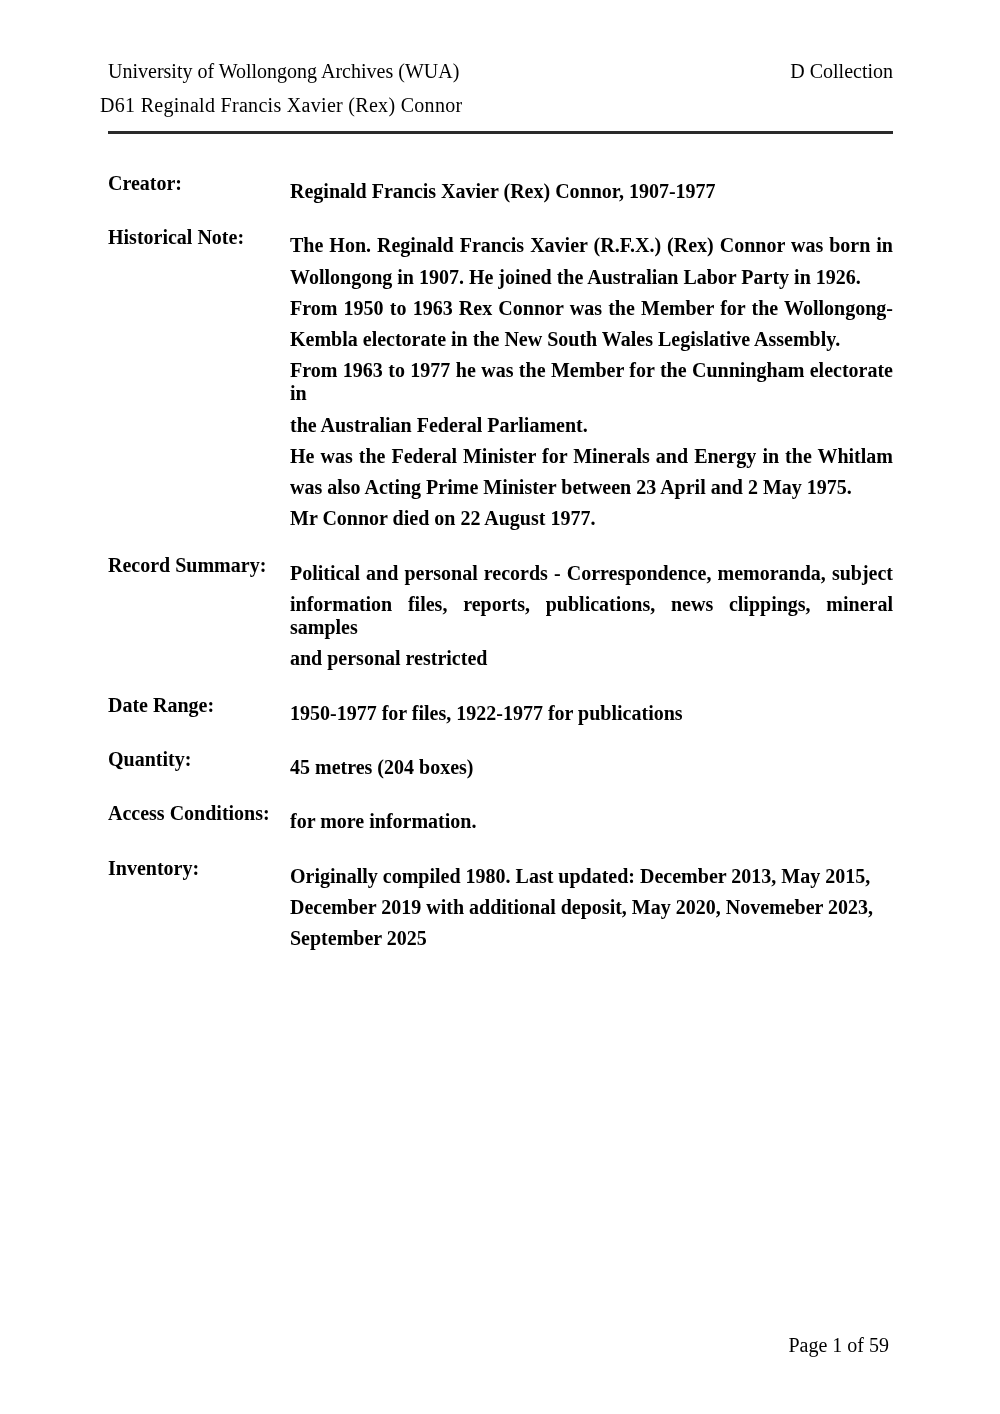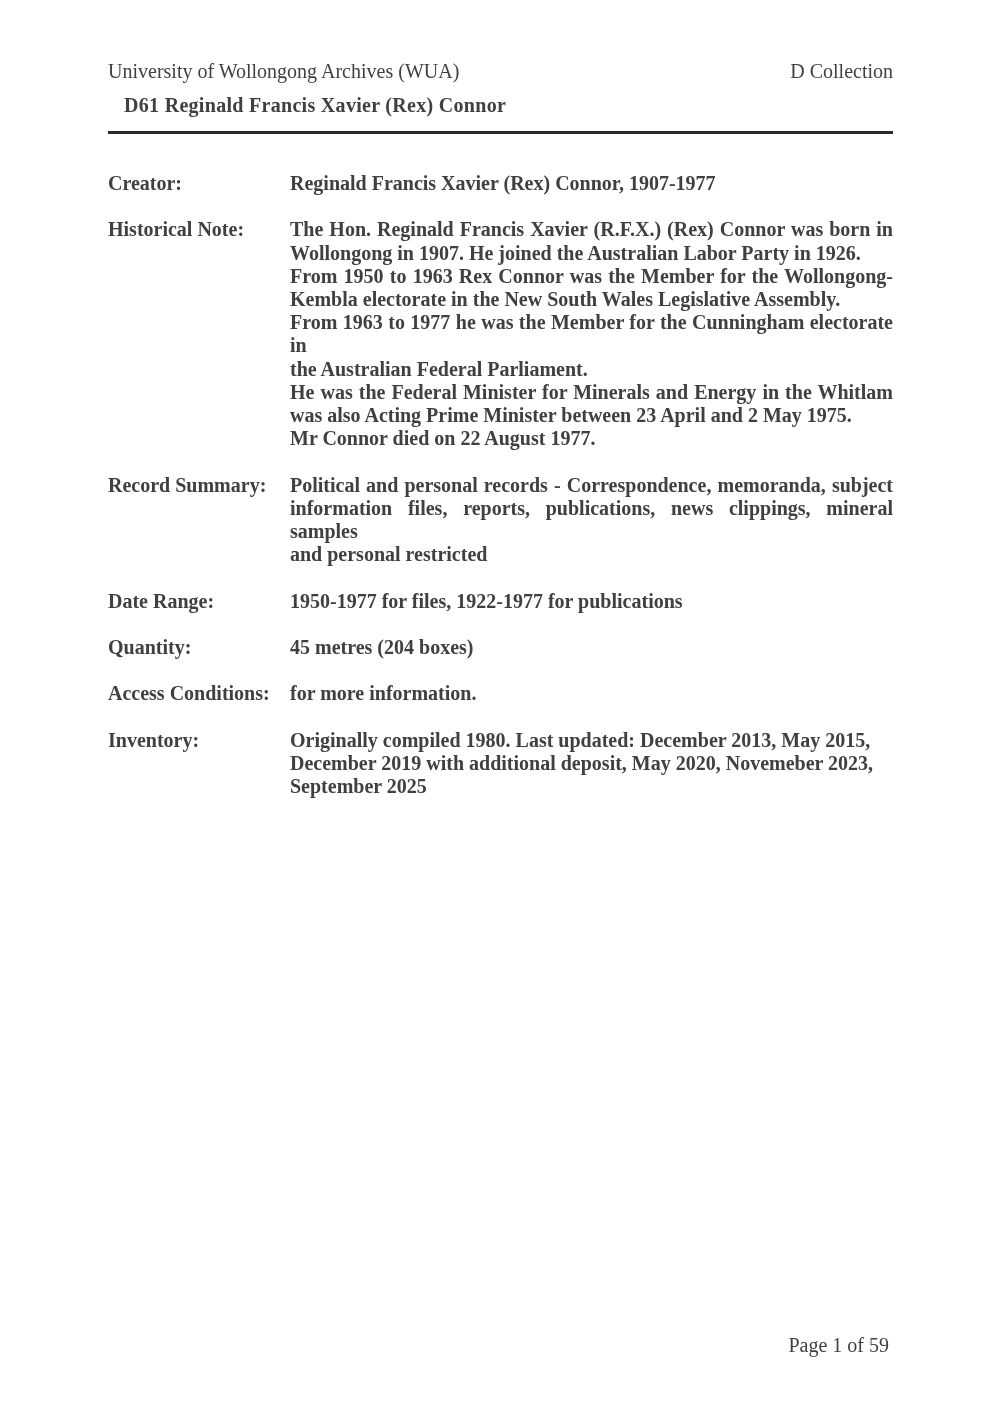--- a/index.html
+++ b/index.html
@@ -5,41 +5,41 @@
   html, body {
     margin: 0;
     padding: 0;
     background: #ffffff;
   }
   .page {
     position: relative;
     width: 1000px;
     height: 1414px;
     background: #ffffff;
-    color: #404040;
+    color: #000000;
     font-family: "Liberation Serif", "DejaVu Serif", serif;
     font-size: 20px;
     line-height: 23.2px;
     overflow: hidden;
   }
   .doc-header {
     position: absolute;
     top: 60px;
     left: 108px;
     right: 107px;
     display: flex;
     justify-content: space-between;
     align-items: baseline;
   }
   .doc-title {
     position: absolute;
     top: 94px;
-    left: 124px;
+    left: 100px;
     right: 107px;
-    font-weight: bold;
+    font-weight: normal;
     font-size: 20px;
     letter-spacing: 0.3px;
   }
   .title-rule {
     position: absolute;
     top: 131px;
     left: 108px;
     right: 107px;
     height: 3px;
     background: #2a2a2a;
@@ -58,20 +58,21 @@
   .rlabel {
     flex: none;
     width: 182px;
   }
   .rvalue {
     flex: none;
     width: 603px;
   }
   .line {
     min-height: 23.2px;
+    margin-top: 8px;
   }
   .line.just {
     text-align: justify;
     text-align-last: justify;
   }
   .doc-footer {
     position: absolute;
     top: 1334px;
     right: 111px;
     text-align: right;

